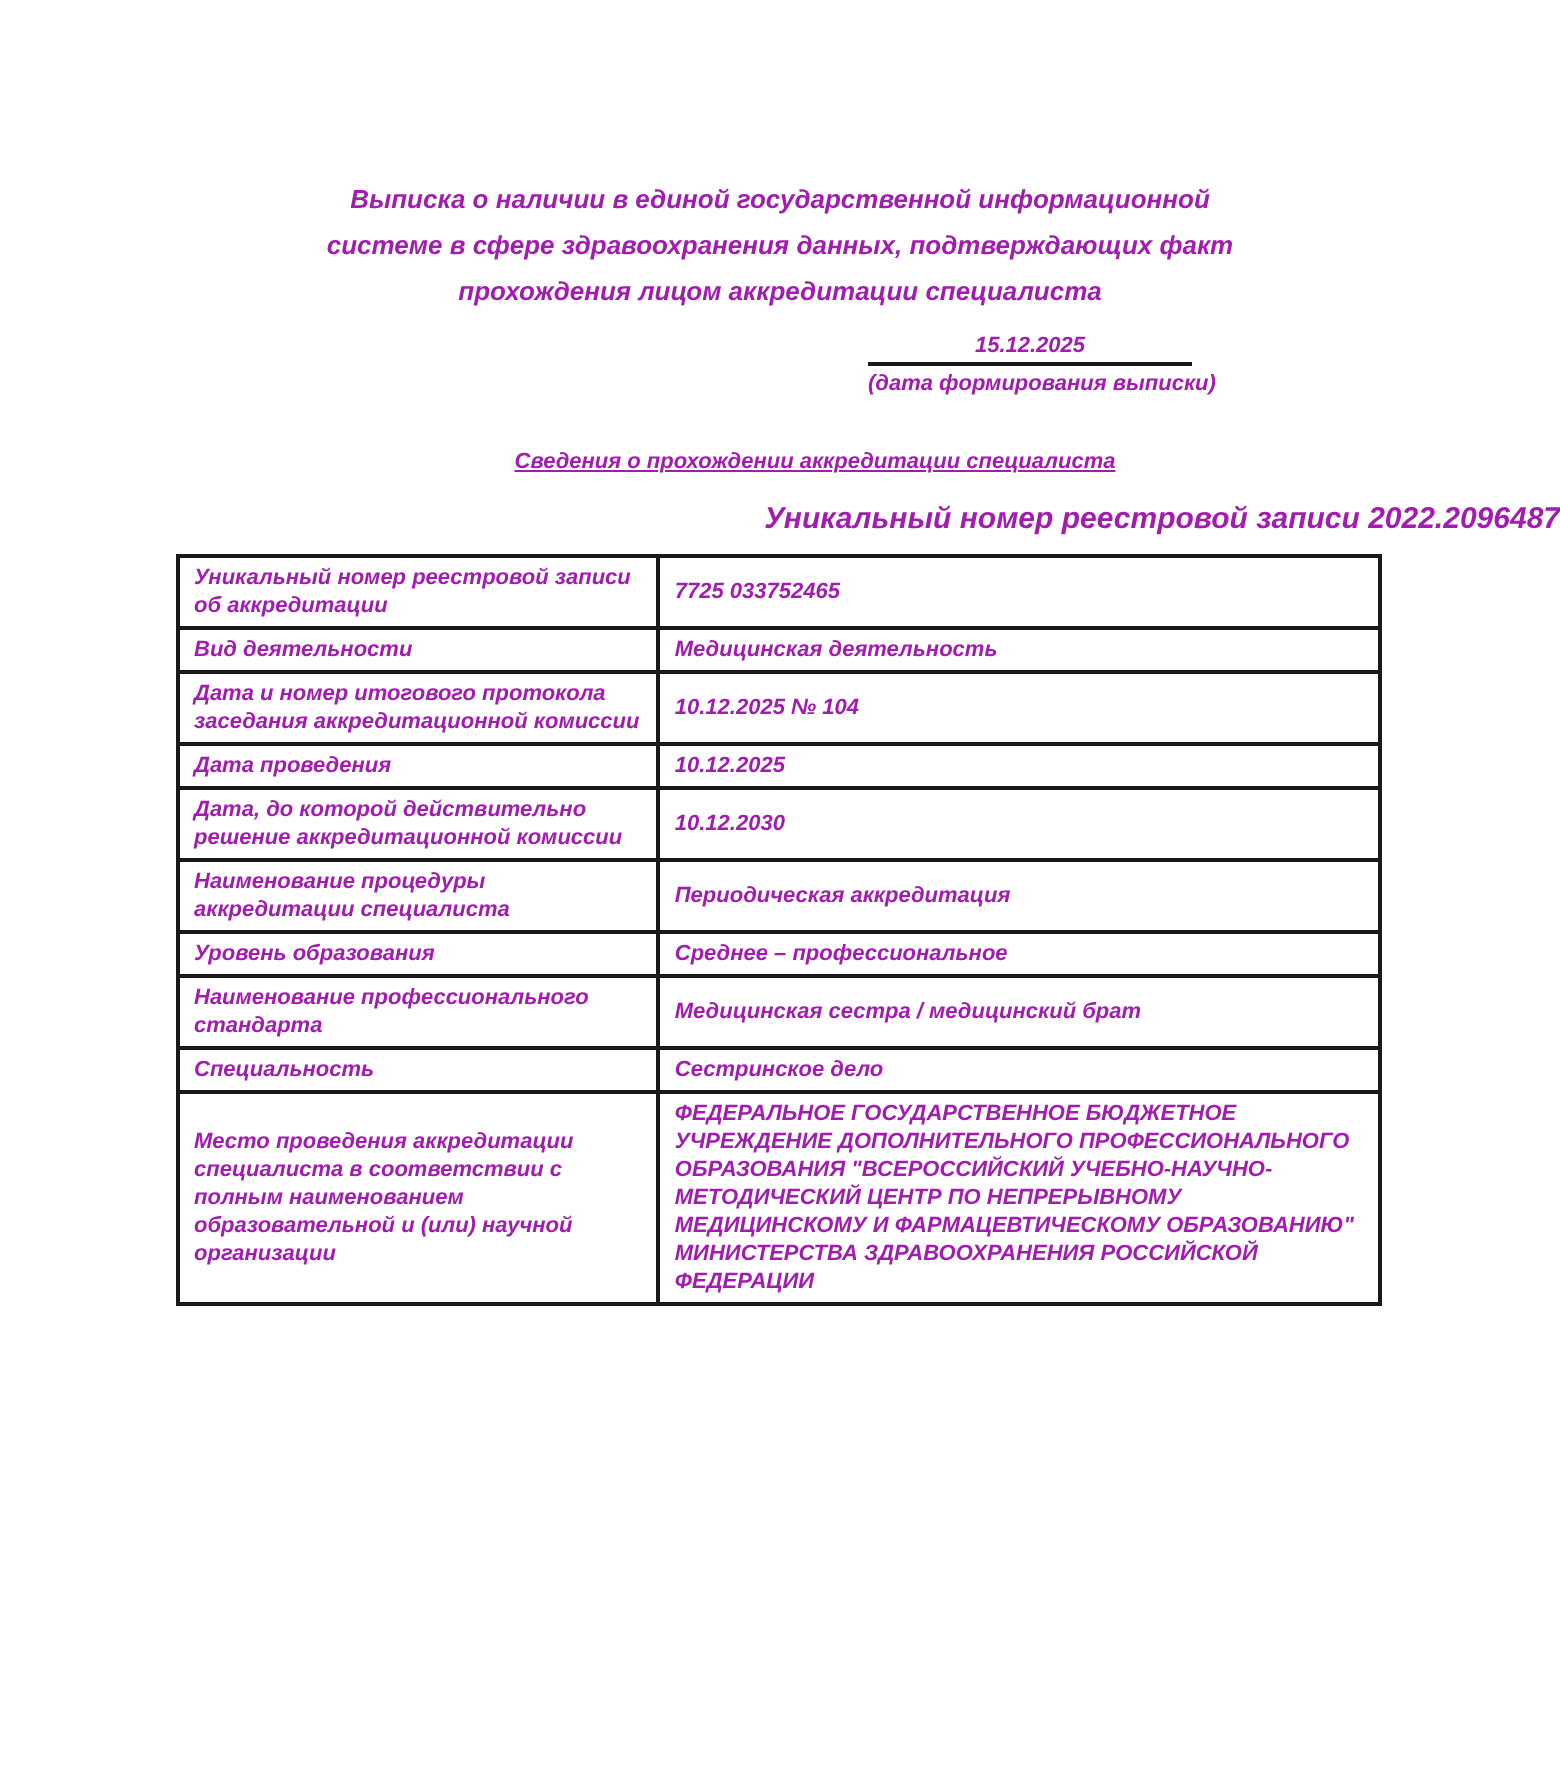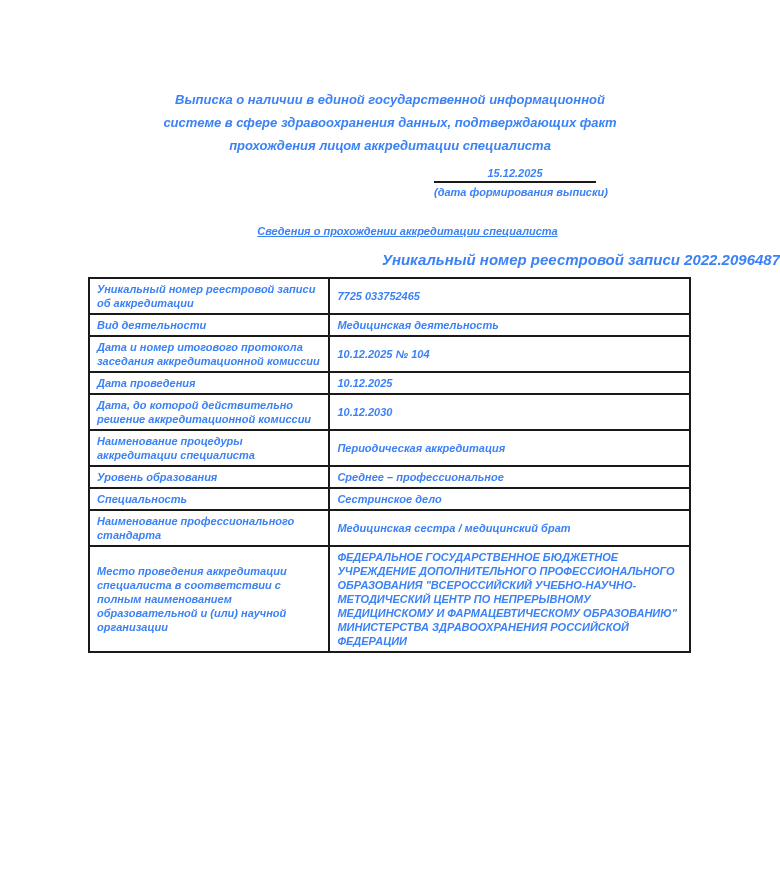--- a/index.html
+++ b/index.html
@@ -2,21 +2,21 @@
 <html><head>
 <meta charset="utf-8">
 <style>
   * { box-sizing: border-box; }
   html, body { margin: 0; padding: 0; background: #ffffff; }
   .page {
     position: relative;
     width: 780px;
     height: 890px;
     background: #ffffff;
-    color: #3b82f6;
+    color: #a21caf;
     font-family: "Liberation Sans", sans-serif;
     font-weight: bold;
     font-style: italic;
     overflow: hidden;
   }
   .doc-title {
     margin: 0 auto;
     padding-top: 88px;
     width: 470px;
     font-size: 13px;
@@ -119,26 +119,26 @@
       </tr>
       <tr>
         <td class="label-cell">Наименование процедуры аккредитации специалиста</td>
         <td class="value-cell">Периодическая аккредитация</td>
       </tr>
       <tr>
         <td class="label-cell">Уровень образования</td>
         <td class="value-cell">Среднее – профессиональное</td>
       </tr>
       <tr>
+        <td class="label-cell">Наименование профессионального стандарта</td>
+        <td class="value-cell">Медицинская сестра / медицинский брат</td>
+      </tr>
+      <tr>
         <td class="label-cell">Специальность</td>
         <td class="value-cell">Сестринское дело</td>
-      </tr>
-      <tr>
-        <td class="label-cell">Наименование профессионального стандарта</td>
-        <td class="value-cell">Медицинская сестра / медицинский брат</td>
       </tr>
       <tr>
         <td class="label-cell">Место проведения аккредитации специалиста в соответствии с полным наименованием образовательной и (или) научной организации</td>
         <td class="value-cell">ФЕДЕРАЛЬНОЕ ГОСУДАРСТВЕННОЕ БЮДЖЕТНОЕ УЧРЕЖДЕНИЕ ДОПОЛНИТЕЛЬНОГО ПРОФЕССИОНАЛЬНОГО ОБРАЗОВАНИЯ "ВСЕРОССИЙСКИЙ УЧЕБНО-НАУЧНО-МЕТОДИЧЕСКИЙ ЦЕНТР ПО НЕПРЕРЫВНОМУ МЕДИЦИНСКОМУ И ФАРМАЦЕВТИЧЕСКОМУ ОБРАЗОВАНИЮ" МИНИСТЕРСТВА ЗДРАВООХРАНЕНИЯ РОССИЙСКОЙ ФЕДЕРАЦИИ</td>
       </tr>
     </tbody>
   </table>
 
 </div>
 

